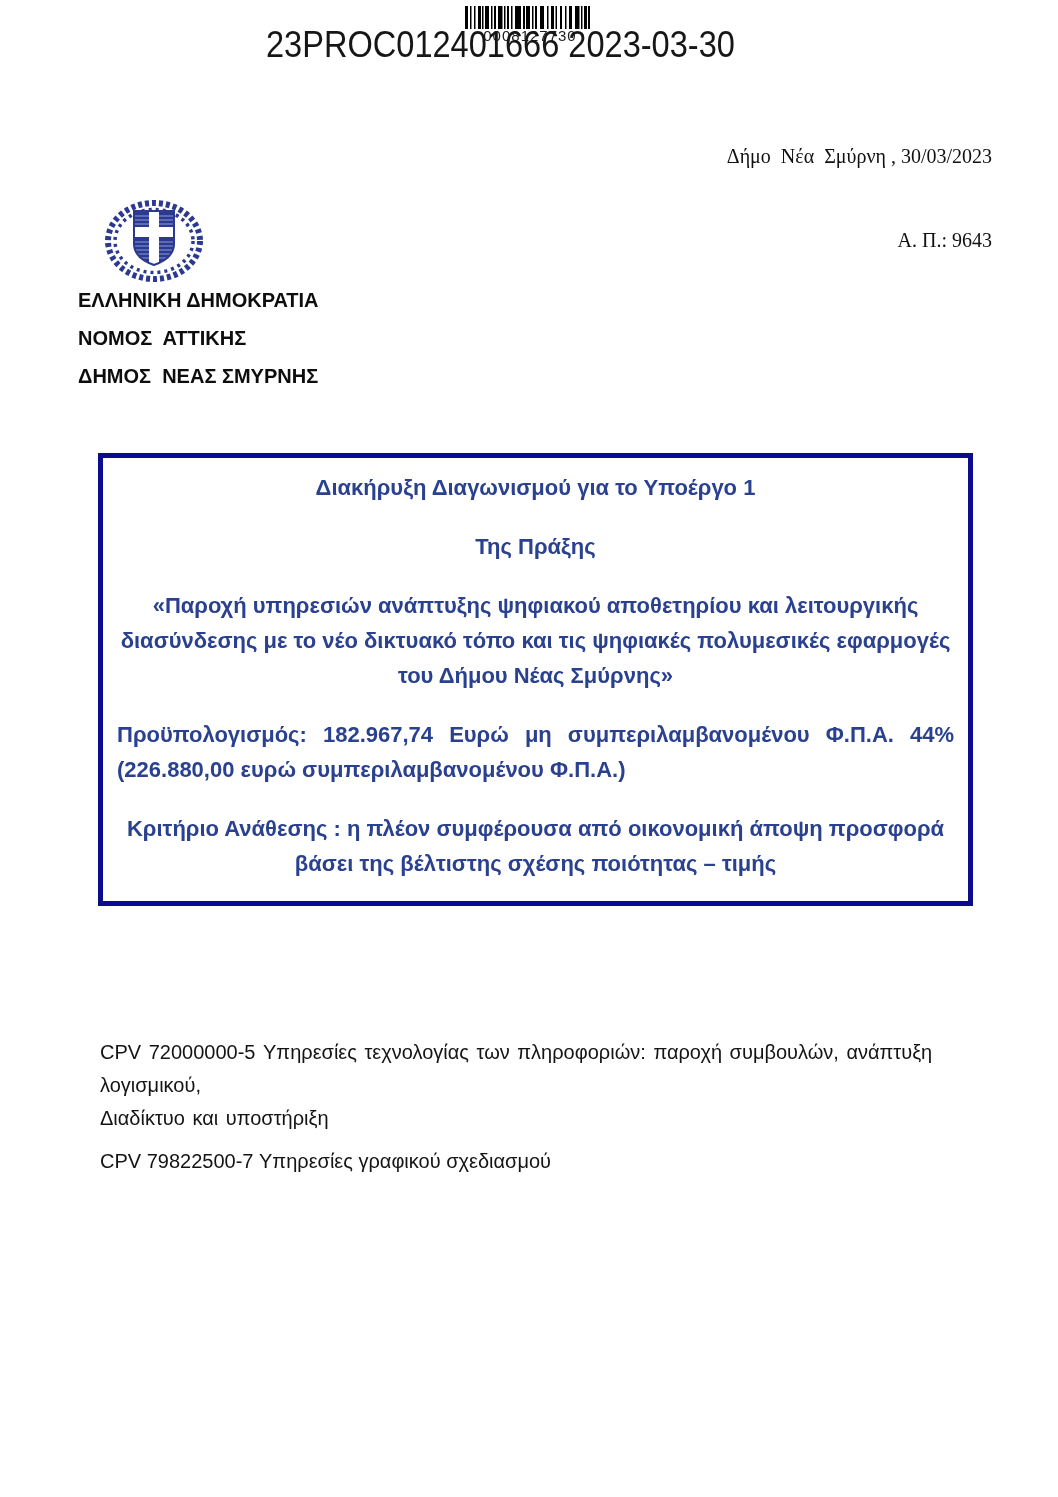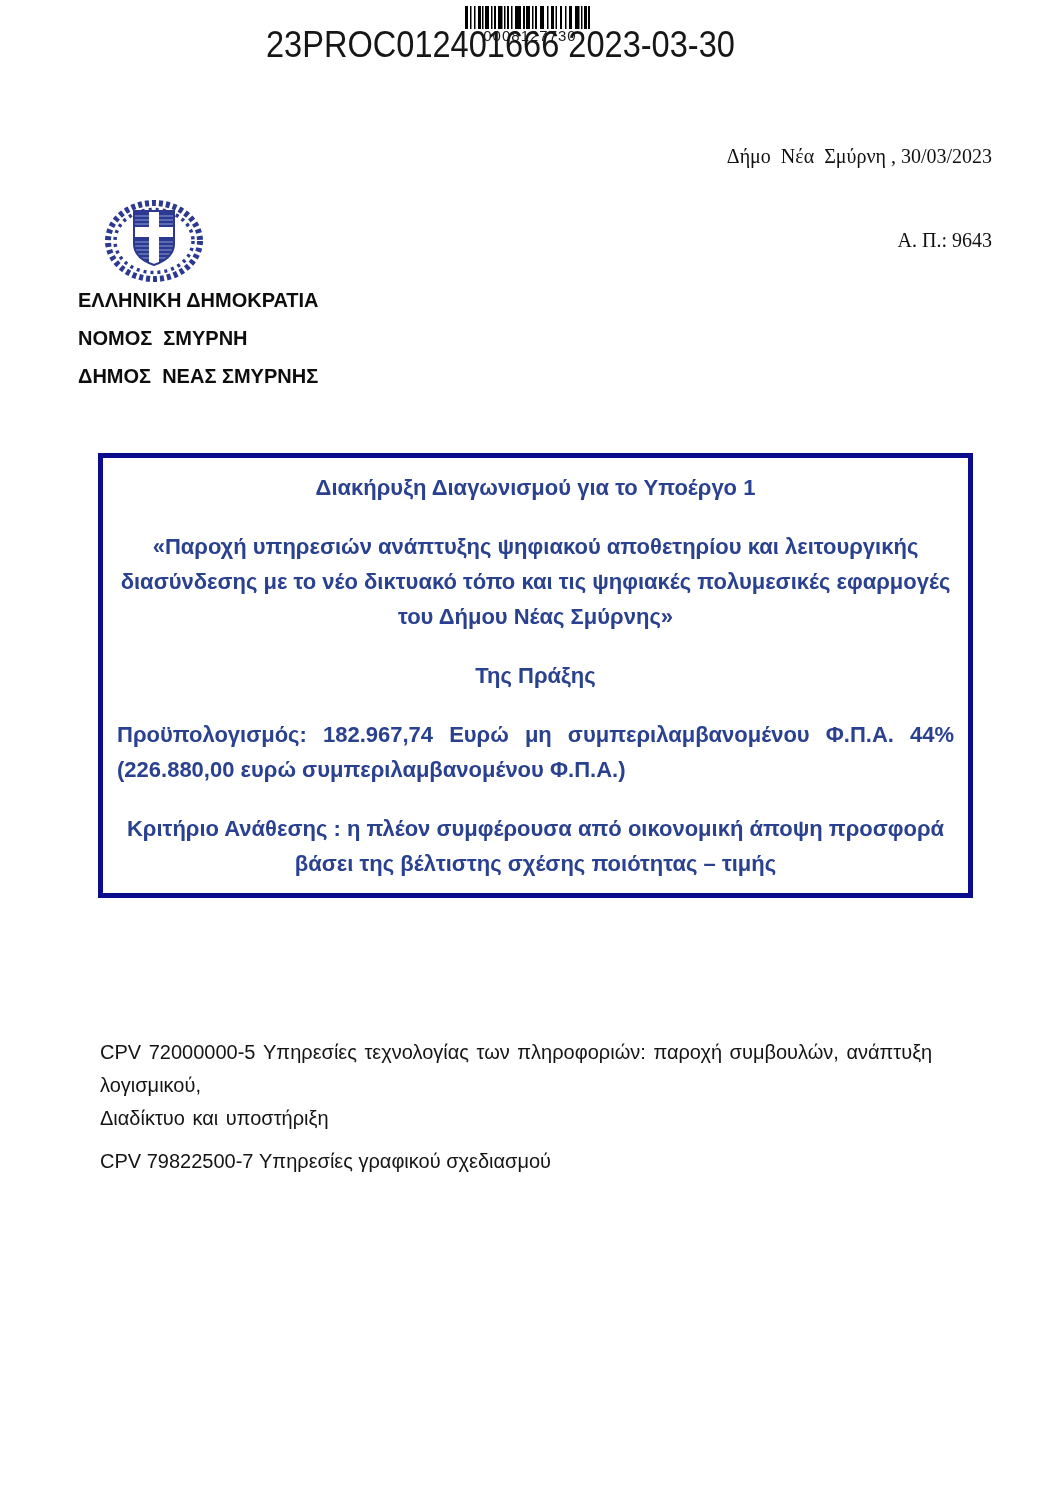--- a/index.html
+++ b/index.html
@@ -39,21 +39,21 @@
   
   #emblem{left:103px;top:197px;width:102px;height:88px;}
   #authority{left:78px;top:290px;font-size:20px;font-weight:bold;color:#0d0d0d;}
   #authority div{margin:0 0 18px 0;line-height:20px;white-space:pre;}
 
   
   #notice-box{
     left:98px;top:453px;width:875px;
     box-sizing:border-box;
     border:5px solid #0c0c8e;
-    padding:12px 14px 12px 14px;
+    padding:12px 14px 20px 14px;
     color:#2a4190;
     font-weight:bold;
     font-size:22px;line-height:35px;
   }
   #notice-box p{margin:0 0 24px 0;}
   #notice-box p:last-child{margin-bottom:0;}
   .centered-lines{white-space:pre-line;text-align:center;}
   .justified{text-align:justify;white-space:normal;}
 
   
@@ -135,30 +135,30 @@
     </g>
     <g clip-path="url(#shield-clip)" fill="#ffffff">
       <rect x="46" y="14" width="10" height="54"></rect>
       <rect x="31" y="30" width="40" height="10"></rect>
     </g>
     <path d="M31 14 h40 v33 q0 14 -20 21 q-20 -7 -20 -21 z" fill="none" stroke="#2b3990" stroke-width="2"></path>
   </svg>
 
   <div id="authority" class="abs">
     <div>ΕΛΛΗΝΙΚΗ ΔΗΜΟΚΡΑΤΙΑ</div>
-    <div>ΝΟΜΟΣ  ΣΜΥΡΝΗ</div>
+    <div>ΝΟΜΟΣ  ΑΤΤΙΚΗΣ</div>
     <div>ΔΗΜΟΣ  ΝΕΑΣ ΣΜΥΡΝΗΣ</div>
   </div>
 
   <div id="notice-box" class="abs">
     <p class="centered-lines">Διακήρυξη Διαγωνισμού για το Υποέργο 1</p>
+    <p class="centered-lines">Της Πράξης</p>
     <p class="centered-lines">«Παροχή υπηρεσιών ανάπτυξης ψηφιακού αποθετηρίου και λειτουργικής
 διασύνδεσης με το νέο δικτυακό τόπο  και τις ψηφιακές πολυμεσικές εφαρμογές
 του Δήμου Νέας Σμύρνης»</p>
-    <p class="centered-lines">Της Πράξης</p>
     <p class="justified">Προϋπολογισμός: 182.967,74 Ευρώ μη συμπεριλαμβανομένου Φ.Π.Α. 44% (226.880,00  ευρώ συμπεριλαμβανομένου Φ.Π.Α.)</p>
     <p class="centered-lines">Κριτήριο Ανάθεσης : η πλέον συμφέρουσα από οικονομική άποψη προσφορά
 βάσει της βέλτιστης σχέσης ποιότητας – τιμής</p>
   </div>
 
   <div id="cpv-block" class="abs">
     <p class="pre-lines">CPV  72000000-5  Υπηρεσίες  τεχνολογίας  των  πληροφοριών:  παροχή  συμβουλών,  ανάπτυξη  λογισμικού,
 Διαδίκτυο και υποστήριξη</p>
     <p>CPV 79822500-7 Υπηρεσίες γραφικού σχεδιασμού</p>
   </div>

